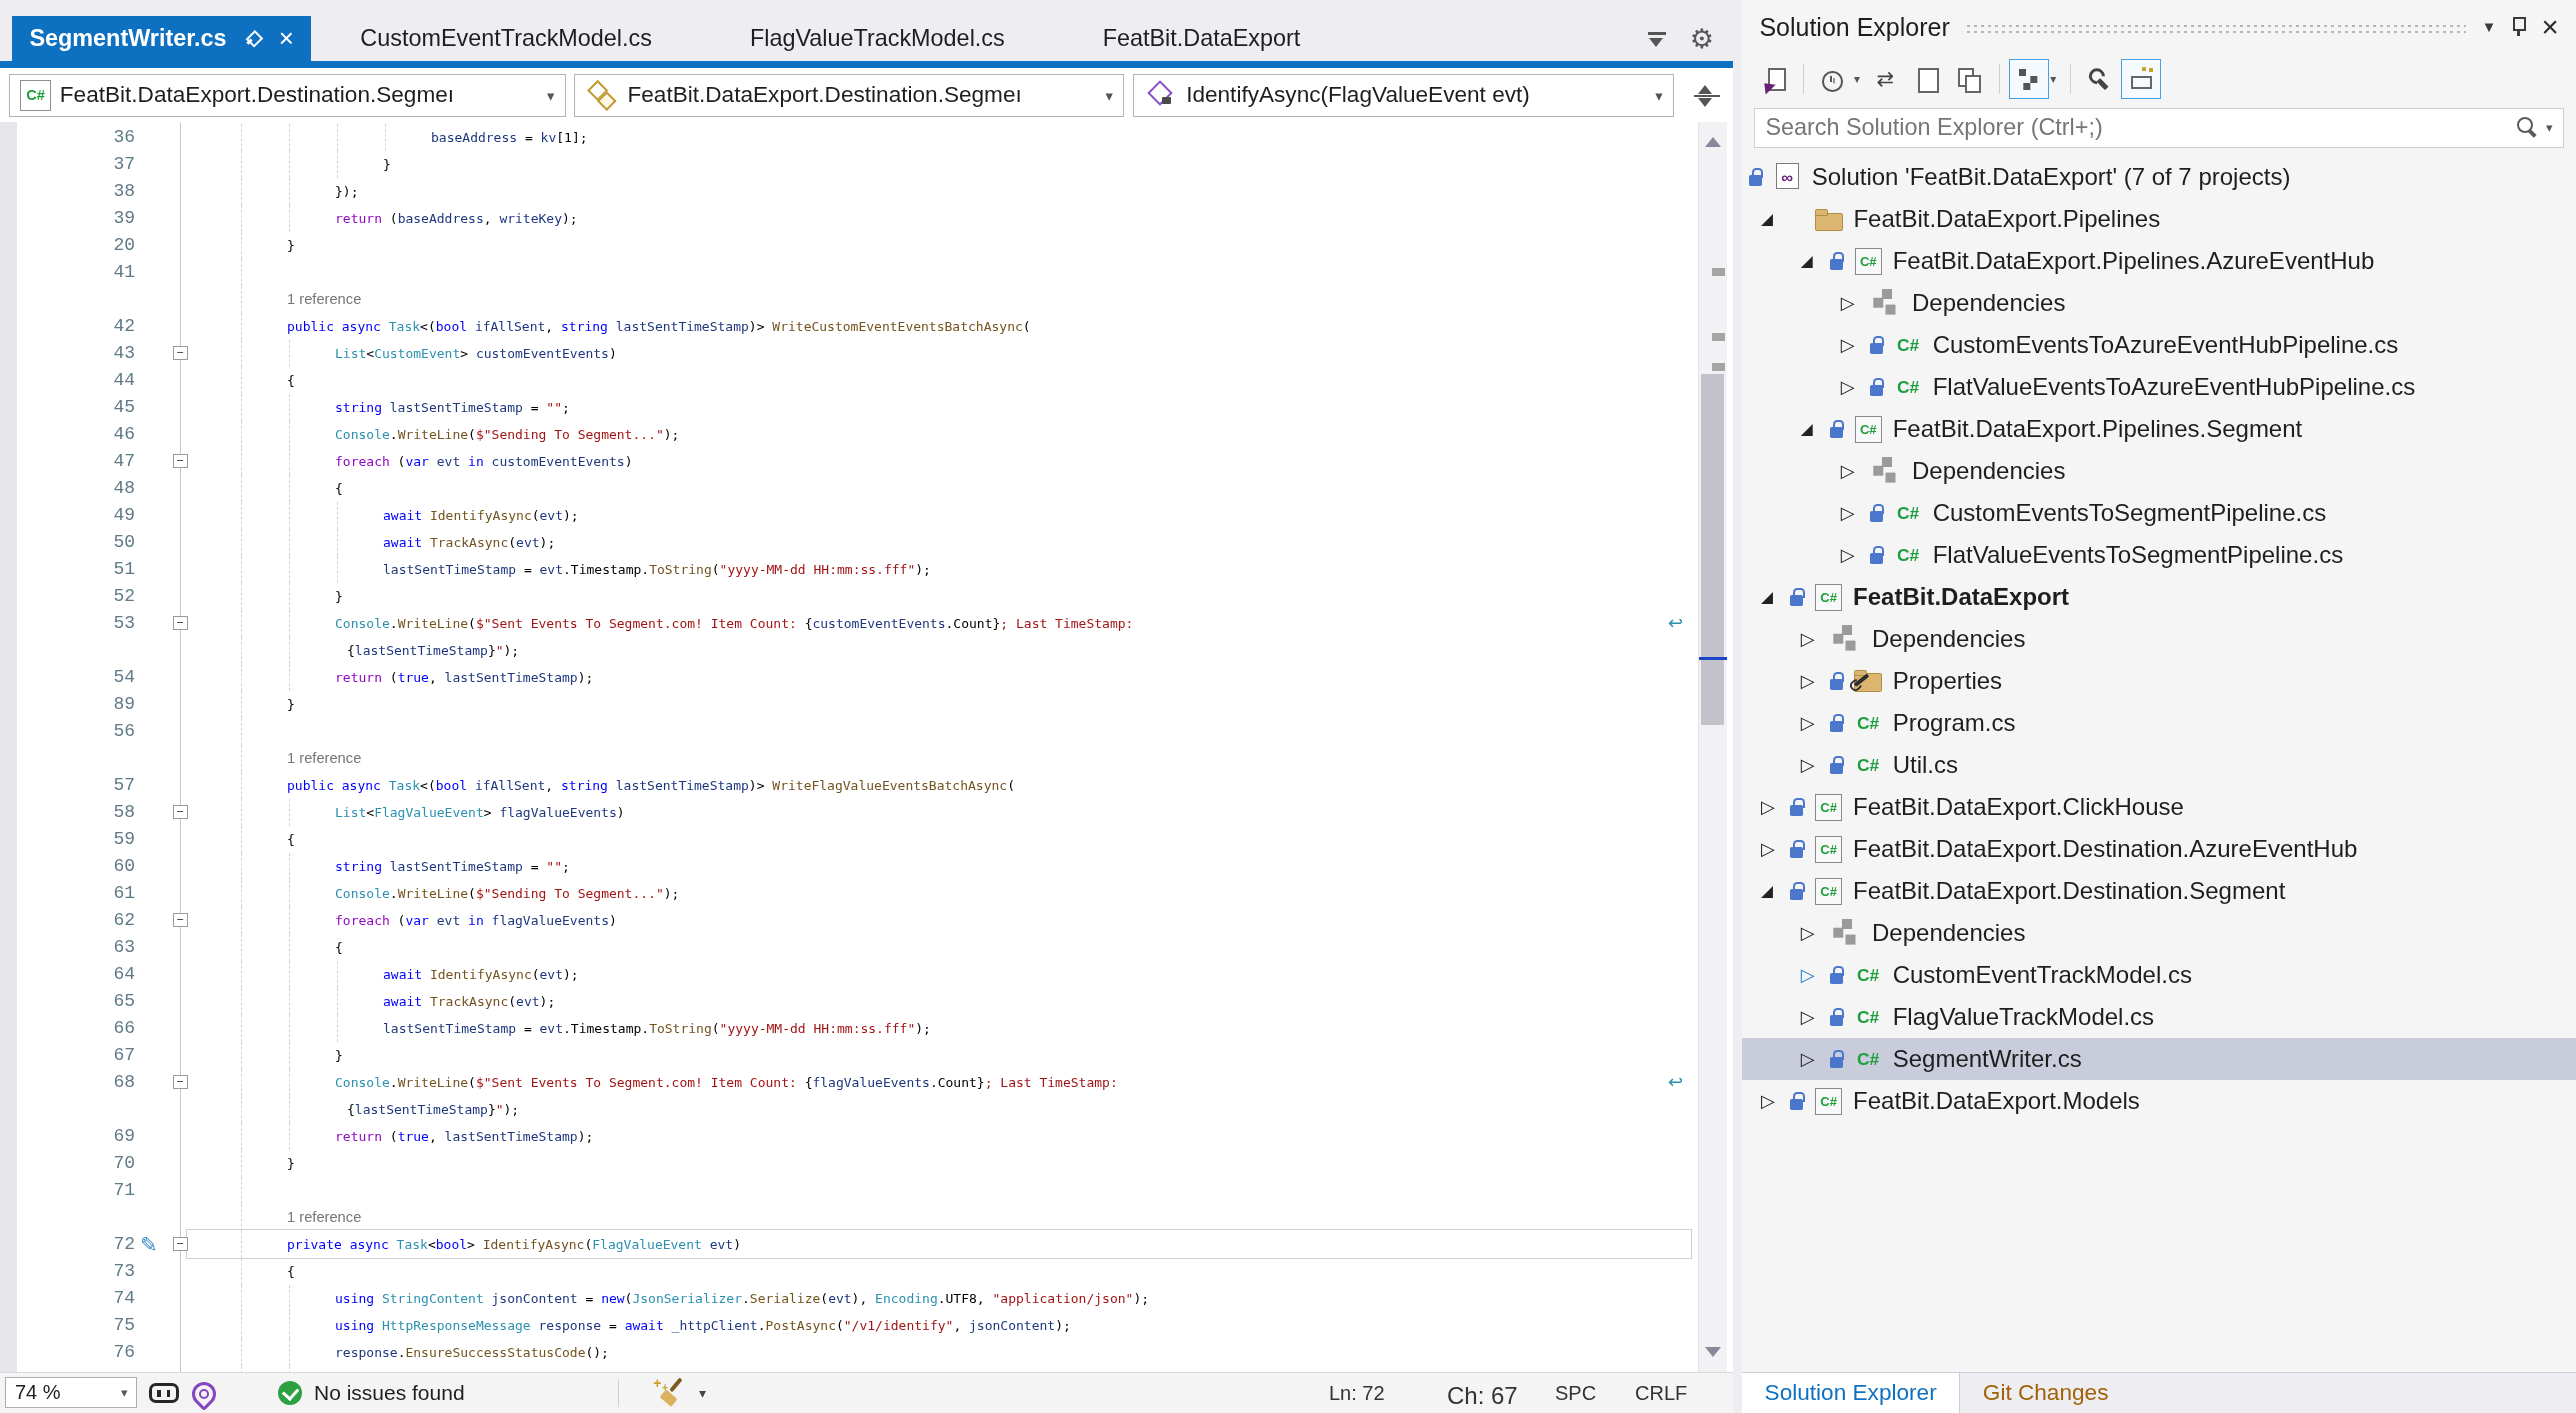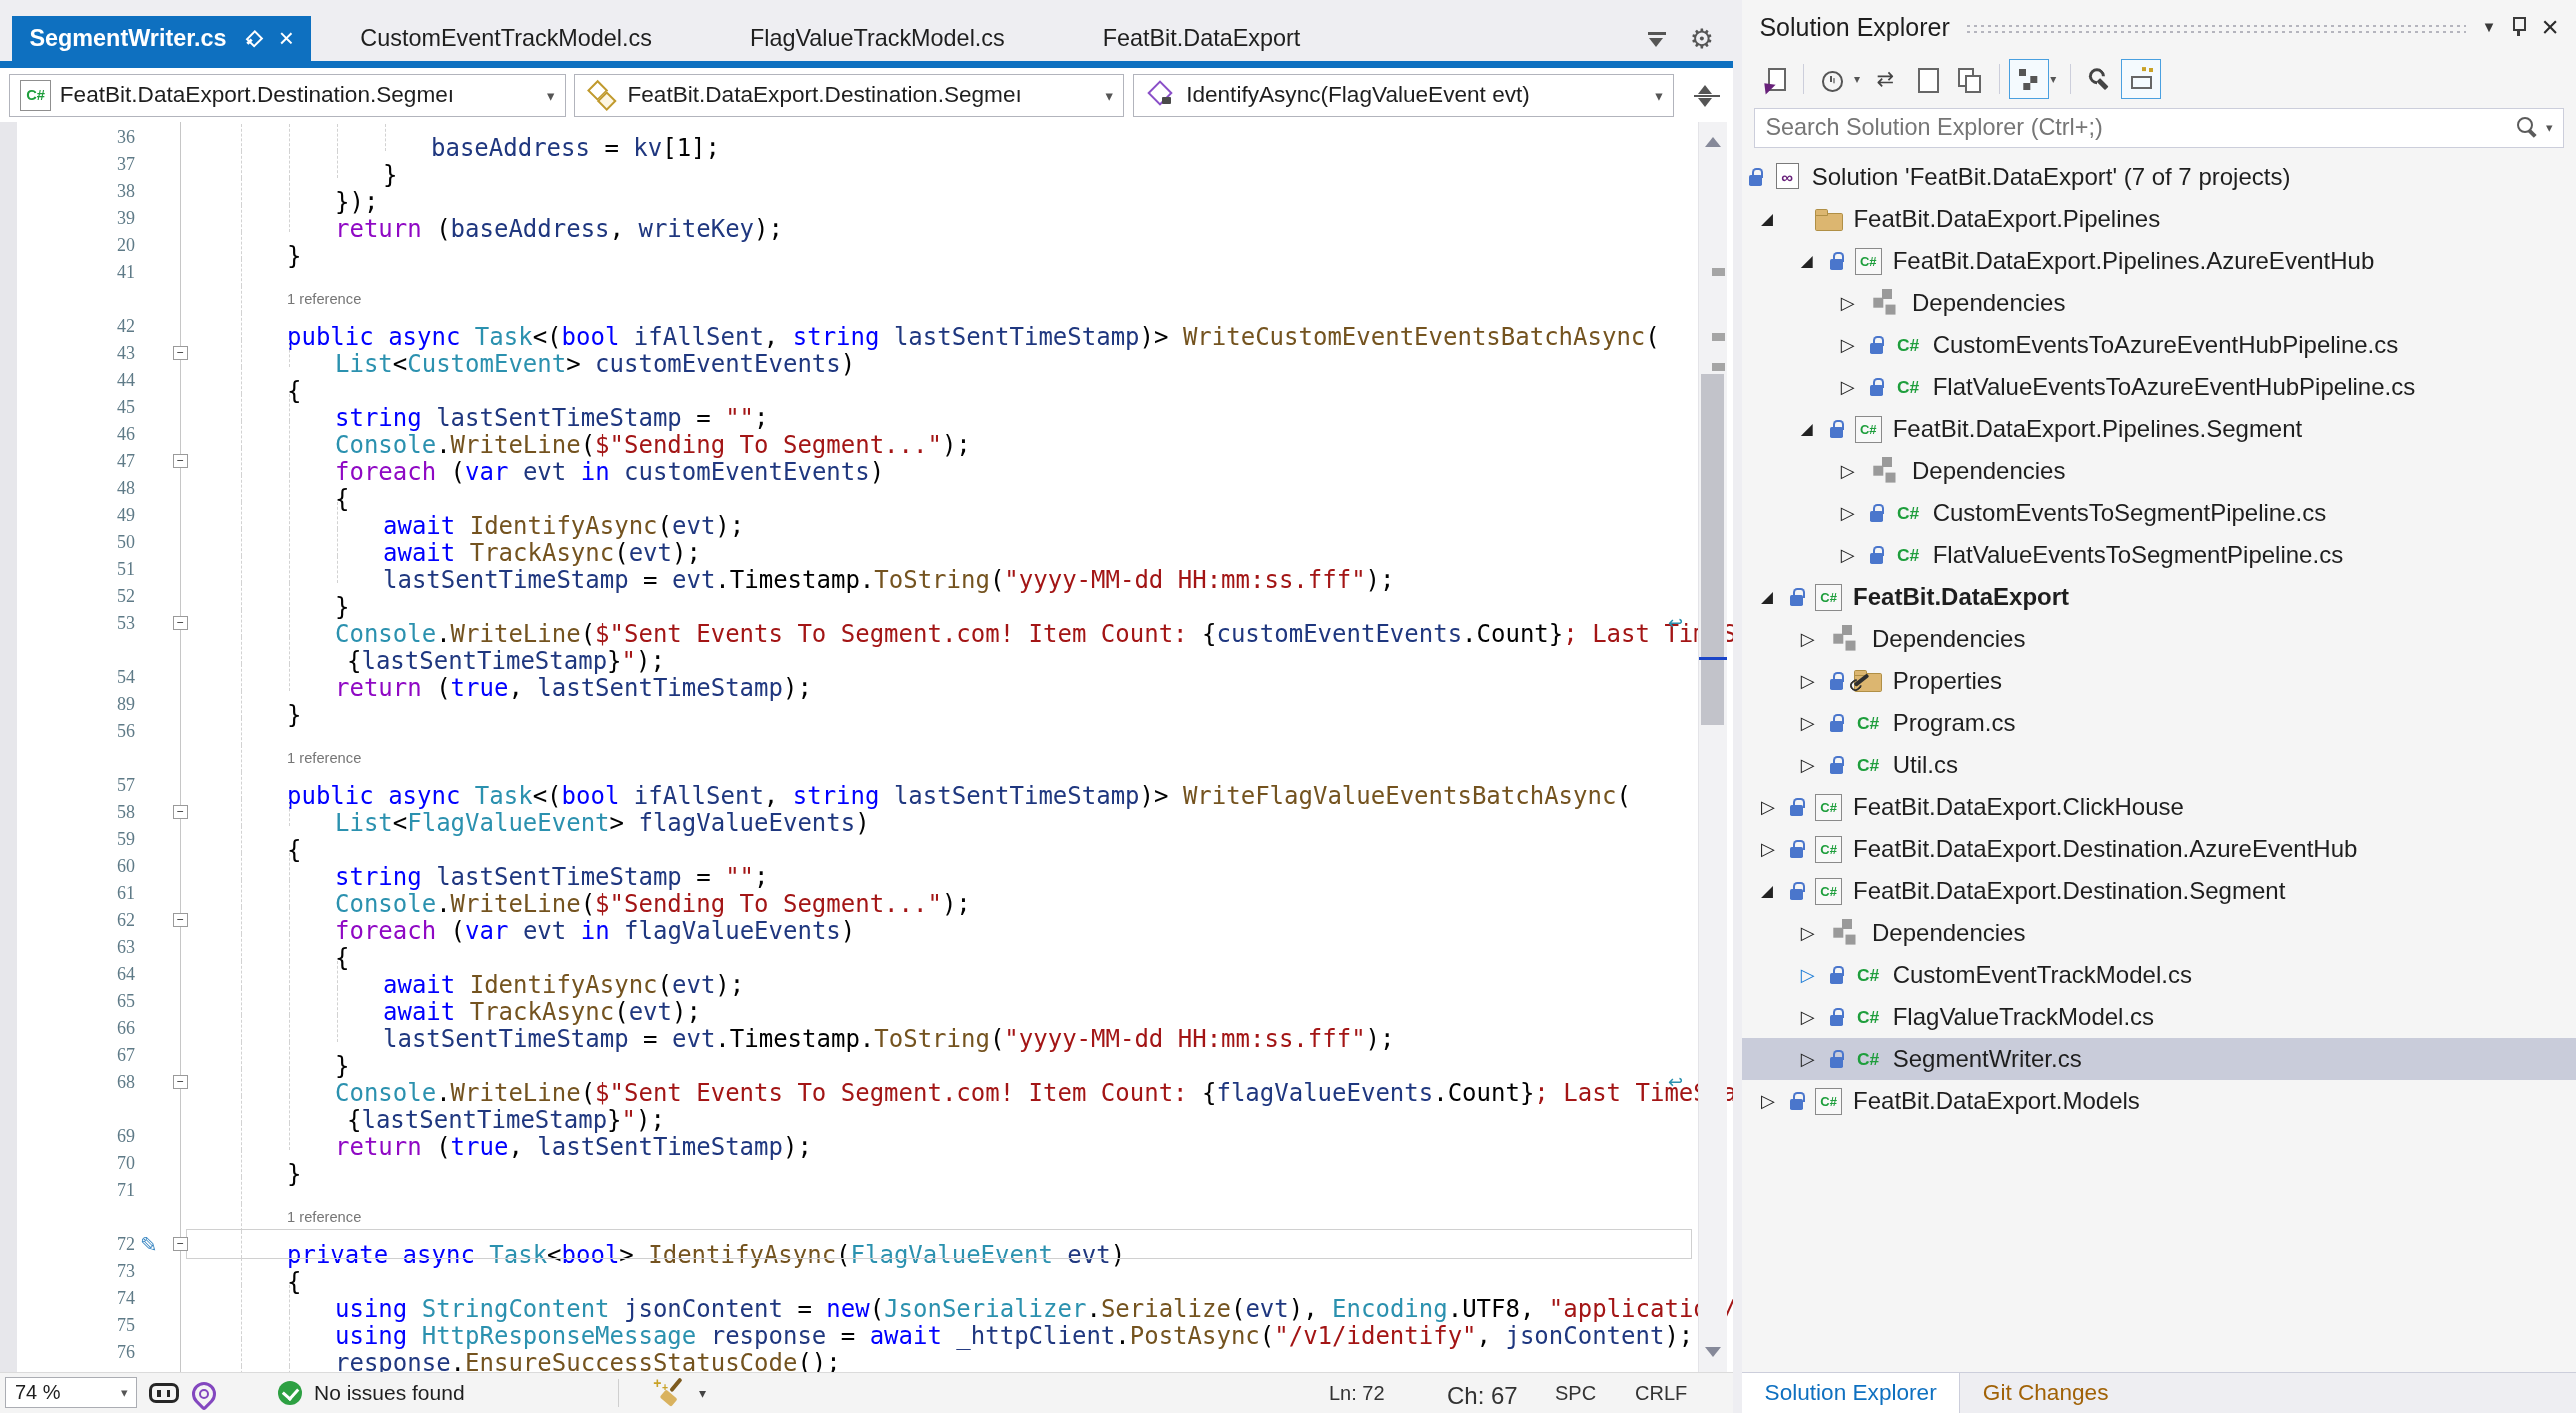--- a/index.html
+++ b/index.html
@@ -41,24 +41,24 @@
   .nsplit::after{content:"";position:absolute;left:5.2px;bottom:0;border:7.8px solid transparent;border-top:9.5px solid #555}
   .nsplit .bar{position:absolute;left:0.9px;right:0.9px;top:17.4px;height:2.2px;background:#555}
 
   .editor{position:absolute;top:122px;left:0;right:0;bottom:41px;background:#fff;overflow:hidden}
   .lmargin{position:absolute;left:0;top:0;bottom:0;width:16.5px;background:#E7E7EB}
   .outline{position:absolute;left:180px;top:0;bottom:0;width:0.9px;background:#C6C6C6}
   #code-rows{position:absolute;left:0;top:1.7px;right:36px}
   .crow{position:relative;height:27px}
   .crow.cur::after{content:"";position:absolute;left:186px;right:5.2px;top:-1.7px;bottom:-1.7px;border:1.7px solid #D0D0D0}
   .guide{position:absolute;top:0;bottom:0;border-left:0.9px dashed #D2D2D2}
-  .lnum{position:absolute;left:0;width:135px;text-align:right;font-family:Liberation Serif, serif;font-size:18px;line-height:27px;color:#5E7A87}
+  .lnum{position:absolute;left:0;width:135px;text-align:right;font-family:Liberation Mono, monospace;font-size:18px;line-height:27px;color:#5E7A87}
   .pencil{position:absolute;left:140px;top:0;font-size:21px;color:#3A87C2;line-height:27px}
   .fold{position:absolute;left:173px;top:6px;width:14.7px;height:14.7px;background:#fff;border:0.9px solid #9a9a9a;color:#444;font-family:"DejaVu Sans Mono",monospace;font-size:11.3px;line-height:12px;text-align:center;z-index:2}
-  .ctext{position:absolute;top:11px;font-family:"DejaVu Sans Mono",monospace;font-size:24px;line-height:27px;white-space:pre}
+  .ctext{position:absolute;top:0;font-family:"DejaVu Sans Mono",monospace;font-size:13px;line-height:27px;white-space:pre}
   .lens{position:absolute;top:3.5px;font-size:14.7px;color:#767676;line-height:21px}
   .wglyph{position:absolute;right:14px;top:0;line-height:27px;font-size:18px;color:#2B91AF}
   .tk-k{color:#0000FF}.tk-c{color:#8F08C4}.tk-t{color:#2B91AF}.tk-m{color:#74531F}
   .tk-s{color:#A31515}.tk-v{color:#1F377F}.tk-d{color:#010101}
 
   .vscroll{position:absolute;right:6px;top:0;bottom:0;width:29.5px;background:#F2F2F4;border-left:0.9px solid #E4E4E8}
   .va-up{position:absolute;left:6px;top:7px;border:8.7px solid transparent;border-bottom:10.4px solid #868999}
   .va-dn{position:absolute;left:6px;bottom:7px;border:8.7px solid transparent;border-top:10.4px solid #868999}
   .vthumb{position:absolute;left:2.6px;right:2.6px;top:252px;height:351px;background:#C2C3CA}
   .vcaret{position:absolute;left:0;right:0;top:535px;height:2.6px;background:#1B45C8}

